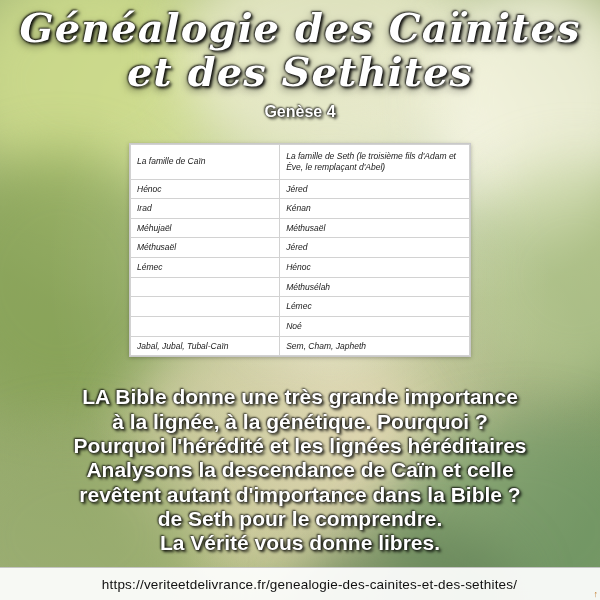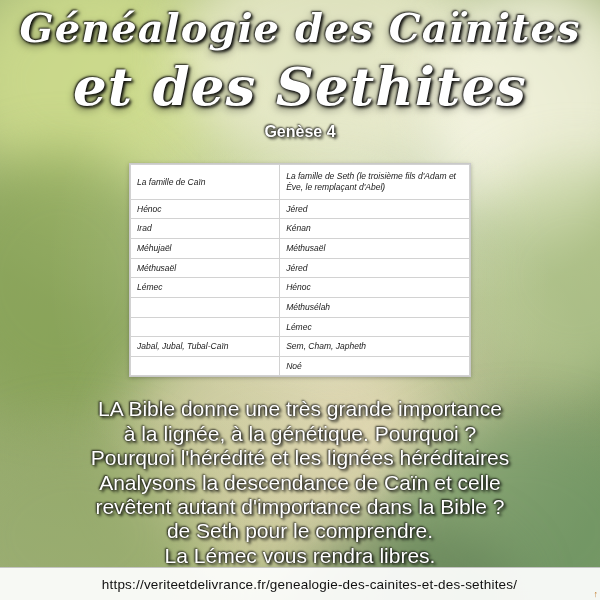--- a/index.html
+++ b/index.html
@@ -68,21 +68,21 @@
     color: #ffffff;
     letter-spacing: 1px;
     line-height: 1.02;
     text-shadow:
       0 0 2px rgba(0,0,0,0.9),
       2px 2px 3px rgba(0,0,0,0.85),
       -1px -1px 2px rgba(0,0,0,0.7),
       0 3px 8px rgba(0,0,0,0.55);
   }
   .title-1 { font-size: 40px; }
-  .title-2 { font-size: 53px; margin-top: 10px; }
+  .title-2 { font-size: 40px; margin-top: 3px; }
 
   .subtitle {
     text-align: center;
     margin-top: 10px;
     font-family: "Liberation Sans", sans-serif;
     font-weight: bold;
     font-size: 16px;
     color: #ffffff;
     text-shadow:
       0 0 2px rgba(0,0,0,0.9),
@@ -110,24 +110,24 @@
     padding: 4px 6px;
     vertical-align: middle;
     line-height: 1.25;
     height: 10px;
   }
   table tr td:first-child { width: 44%; }
   table tr.head td { height: 26px; vertical-align: middle; }
 
   
   .body-text {
-    margin-top: 20px;
+    margin-top: 28px;
     text-align: center;
     font-family: "Liberation Sans", sans-serif;
-    font-weight: normal;
+    font-weight: bold;
     font-size: 21px;
     line-height: 1.16;
     color: #ffffff;
     text-shadow:
       0 0 2px rgba(0,0,0,0.95),
       2px 2px 3px rgba(0,0,0,0.85),
       -1px -1px 2px rgba(0,0,0,0.65);
     padding: 0 12px;
   }
   .body-text div { white-space: nowrap; }
@@ -216,39 +216,39 @@
           </tr>
           <tr>
             <td></td>
             <td>Méthusélah</td>
           </tr>
           <tr>
             <td></td>
             <td>Lémec</td>
           </tr>
           <tr>
+            <td></td>
+            <td>Noé</td>
+          </tr>
+          <tr>
             <td>Jabal, Jubal, Tubal-Caïn</td>
             <td>Sem, Cham, Japheth</td>
-          </tr>
-          <tr>
-            <td></td>
-            <td>Noé</td>
           </tr>
         </tbody>
       </table>
     </div>
 
     <div class="body-text">
       <div>LA Bible donne une très grande importance</div>
       <div>à la lignée, à la génétique. Pourquoi ?</div>
       <div>Pourquoi l'hérédité et les lignées héréditaires</div>
       <div>Analysons la descendance de Caïn et celle</div>
       <div>revêtent autant d'importance dans la Bible ?</div>
       <div>de Seth pour le comprendre.</div>
-      <div>La Lémec vous rendra libres.</div>
+      <div>La Vérité vous donne libres.</div>
     </div>
 
   </div>
 
   <div class="footer">
     <span class="footer-url">https://veriteetdelivrance.fr/genealogie-des-cainites-et-des-sethites/</span>
     <span class="footer-badge">↑</span>
   </div>
 
 </div>

